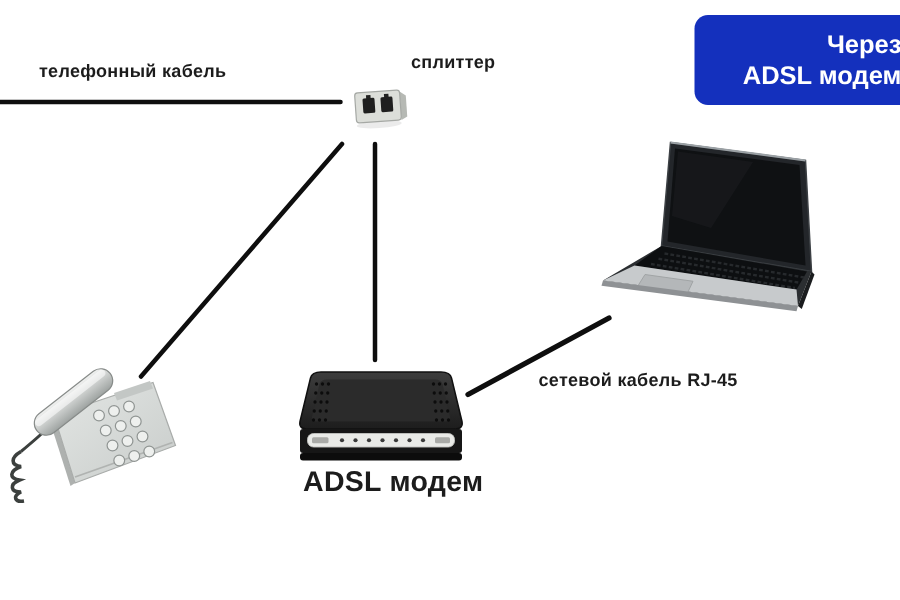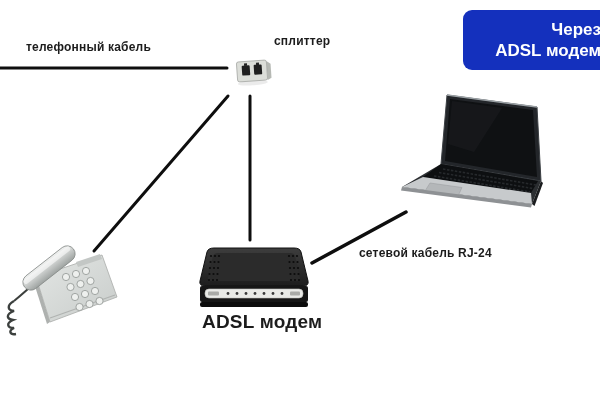--- a/index.html
+++ b/index.html
@@ -155,20 +155,20 @@
       <polygon points="423,177 531,193 532,204 402,187" fill="#c7cacc"></polygon>
       <polygon points="430,183 462,187.5 458,196 425,191" fill="#b4b7b9" stroke="#9da0a2" stroke-width="0.6"></polygon>
       <polygon points="402,187 532,204 531,207.5 401,190.5" fill="#8e9194"></polygon>
       <polygon points="541,181 532,204 534.5,206 543,183" fill="#1a1c1e"></polygon>
     </g>
   </svg>
 
   <div id="lbl-tel" class="lbl" style="color: rgb(28, 28, 28);">телефонный кабель</div>
   <div id="lbl-split" class="lbl" style="color: rgb(28, 28, 28);">сплиттер</div>
   <div id="lbl-modem" class="lbl" style="color: rgb(28, 28, 28);">ADSL модем</div>
-  <div id="lbl-net" class="lbl" style="color: rgb(28, 28, 28);">сетевой кабель RJ-24</div>
+  <div id="lbl-net" class="lbl" style="color: rgb(28, 28, 28);">сетевой кабель RJ-45</div>
 
   <div id="callout" style="background-color: rgb(20, 48, 189);">
     <span>Через</span>
     <span>ADSL модем</span>
   </div>
 
 </div>
 
 </body></html>

